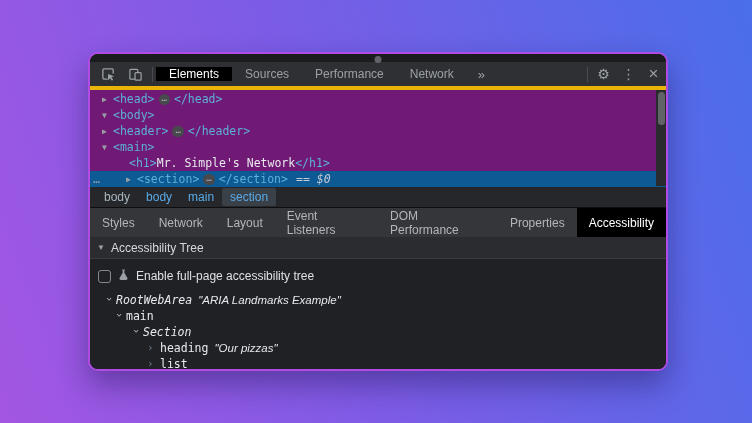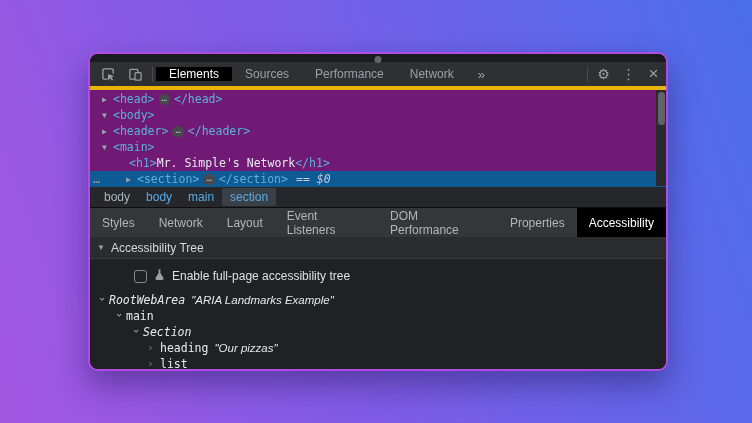--- a/index.html
+++ b/index.html
@@ -57,25 +57,25 @@
     display:flex; align-items:stretch; font-size:12px; color:#b2b6bb; flex:none; }
   .p-tab { display:flex; align-items:center; padding:0 12px; }
   .p-tab.active { background:#000; color:#fff; }
   
   .section-header { height:22px; background:#2b2c2f; border-bottom:1px solid #393a3e;
     display:flex; align-items:center; gap:6px; padding-left:7px;
     font-size:12px; color:#d6d8db; flex:none; }
   .tri { font-size:8px; color:#9aa0a6; }
   .a11y-content { flex:1; background:#202124; padding-top:8px; }
   .checkbox-row { display:flex; align-items:center; gap:6px; padding:1px 0 8px 8px;
-    font-size:12px; color:#dde0e3;margin-left:36px; }
+    font-size:12px; color:#dde0e3; }
   .checkbox { width:13px; height:13px; border:1.5px solid #84898e; border-radius:3px; background:transparent; flex:none; }
   .a-row { height:16px; line-height:16px; display:flex; align-items:center;
     font-family:"DejaVu Sans Mono","Liberation Mono",monospace; font-size:11.5px; color:#e8eaed; }
-  .a-d0 { padding-left:6px; } .a-d1 { padding-left:23px; } .a-d2 { padding-left:40px; } .a-d3 { padding-left:57px; }
+  .a-d0 { padding-left:13px; } .a-d1 { padding-left:23px; } .a-d2 { padding-left:40px; } .a-d3 { padding-left:57px; }
   .chev { display:inline-block; width:13px; flex:none; font-size:11px; color:#b9bfc5; }
   .chev.exp { transform:rotate(90deg) translateX(-1px); width:11px; margin-right:2px; text-align:center; }
   .chev.col { color:#6d8193; }
   .role.it { font-style:italic; }
   .aname { font-style:italic; font-family:"Liberation Sans",sans-serif; margin-left:6px; color:#e6e8eb; }
 </style>
 </head>
 <body>
 
 <div class="devtools">

